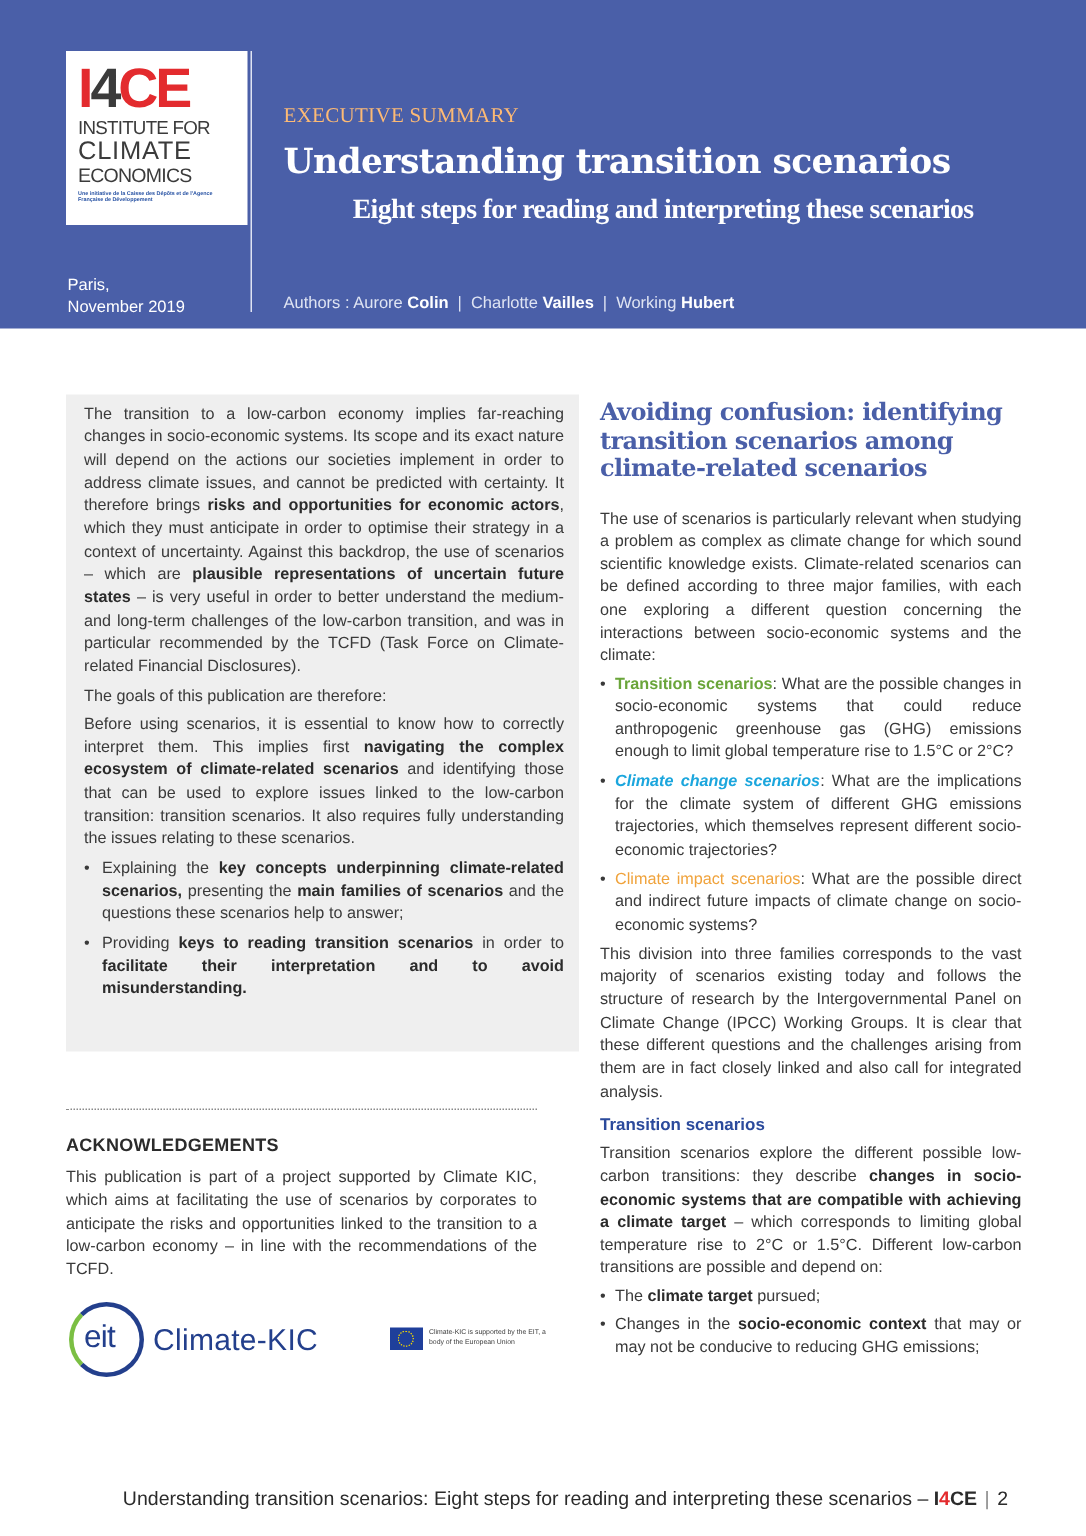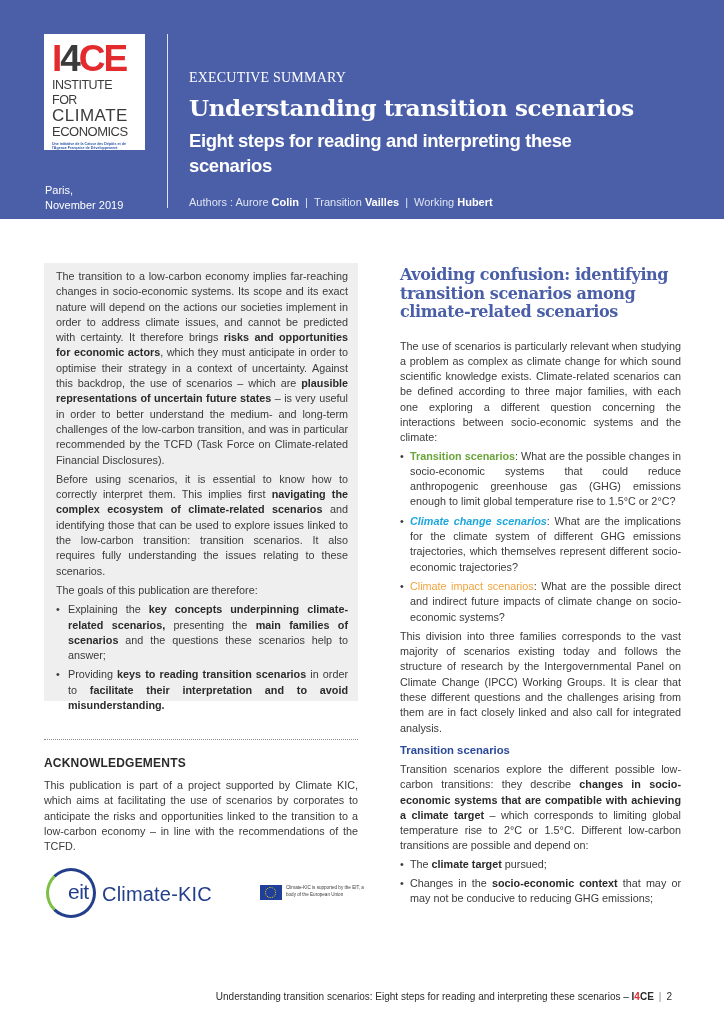--- a/index.html
+++ b/index.html
@@ -1,71 +1,71 @@
 <!DOCTYPE html>
 <html><head>
   <meta charset="utf-8">
   <style>
     * { margin: 0; padding: 0; box-sizing: border-box; }
     html, body { width: 724px; height: 1024px; background: #ffffff; overflow: hidden; }
     body { font-family: "Liberation Sans", sans-serif; color: #3a3a3a; position: relative; }
 
     
     .header { position: absolute; left: 0; top: 0; width: 724px; height: 219px; background: #4a5fa8; }
-    .logo-box { position: absolute; left: 44px; top: 34px; width: 101px; height: 116px; background: #ffffff; padding: 8px 7px 0 8px; }
+    .logo-box { position: absolute; left: 44px; top: 34px; width: 121px; height: 116px; background: #ffffff; padding: 8px 7px 0 8px; }
     .logo-mark { font-family: "Liberation Sans", sans-serif; font-size: 37px; font-weight: bold; letter-spacing: -2px; line-height: 34px; color: #e32b2e; }
     .logo-mark .four { color: #3b3b3b; }
     .logo-line { font-family: "Liberation Sans", sans-serif; color: #3b3b3b; line-height: 15px; letter-spacing: -0.5px; }
     .logo-line.l1 { font-size: 12.5px; margin-top: 2px; }
     .logo-line.l2 { font-size: 17px; letter-spacing: 0.5px; line-height: 16px; }
     .logo-line.l3 { font-size: 13px; line-height: 16px; }
     .logo-tag { font-size: 3.6px; line-height: 4.4px; color: #2b55a5; font-weight: bold; margin-top: 2px; }
     .place-date { position: absolute; left: 45px; top: 183px; color: #ffffff; font-size: 11px; line-height: 15px; }
     .vdivider { position: absolute; left: 167px; top: 34px; width: 1px; height: 174px; background: #dfe4f3; }
-    .kicker { position: absolute; left: 189px; top: 70px; color: #ffffff; font-family: "Liberation Serif", serif; font-size: 14px; letter-spacing: 0.2px; text-align: right; }
+    .kicker { position: absolute; left: 189px; top: 70px; color: #fdba74; font-family: "Liberation Serif", serif; font-size: 14px; letter-spacing: 0.2px; text-align: right; }
     .title { position: absolute; left: 189px; top: 94px; color: #ffffff; font-family: "DejaVu Serif", serif; font-size: 23px; font-weight: bold; letter-spacing: -0.4px; white-space: nowrap; }
-    .subtitle { position: absolute; left: 189px; top: 128px; width: 460px; color: #ffffff; font-family: Liberation Sans, sans-serif; font-size: 18.5px; line-height: 25px; letter-spacing: -0.4px; }
+    .subtitle { position: absolute; left: 189px; top: 128px; width: 460px; color: #ffffff; font-family: Liberation Serif, serif; font-size: 18.5px; line-height: 25px; letter-spacing: -0.4px; text-align: right; }
     .authors { position: absolute; left: 189px; top: 196px; color: #dfe4f3; font-size: 11px; white-space: nowrap; }
     .authors b { color: #ffffff; font-weight: bold; }
     .authors .sep { margin: 0 6px; color: #dfe4f3; }
 
     
-    .summary-box { position: absolute; left: 44px; top: 263px; width: 314px; height: 438px; background: #efefef; padding: 6px 10px 0 12px; }
+    .summary-box { position: absolute; left: 44px; top: 263px; width: 342px; height: 438px; background: #efefef; padding: 6px 10px 0 12px; }
     .summary-box p { font-size: 10.8px; line-height: 15.3px; text-align: justify; color: #3a3a3a; margin-bottom: 4px; }
     .summary-box b { color: #2b2b2b; }
     .summary-box ul { list-style: none; }
     .summary-box li { font-size: 10.8px; line-height: 15.3px; text-align: justify; padding-left: 12px; position: relative; margin-bottom: 4px; }
     .bullet { position: absolute; left: 0; top: 0; }
 
     .dotted { position: absolute; left: 44px; top: 739px; width: 314px; border-top: 1px dotted #8a8a8a; }
     .ack-title { position: absolute; left: 44px; top: 756px; font-size: 12px; font-weight: bold; color: #2b2b2b; letter-spacing: 0.2px; }
     .ack-text { position: absolute; left: 44px; top: 778px; width: 314px; font-size: 10.8px; line-height: 15.3px; text-align: justify; color: #3a3a3a; }
 
     .eit-logo { position: absolute; left: 44px; top: 866px; width: 170px; height: 56px; }
     .eit-ring { position: absolute; left: 2px; top: 2px; width: 50px; height: 50px; border-radius: 50%; border: 3px solid #233f8c; border-left-color: #7bbf43; border-top-color: #233f8c; }
-    .eit-text { position: absolute; left: 12px; top: 14px; font-size: 21px; color: #233f8c; letter-spacing: -0.5px; margin-left: 12px; }
+    .eit-text { position: absolute; left: 12px; top: 14px; font-size: 21px; color: #233f8c; letter-spacing: -0.5px; }
     .kic-text { position: absolute; left: 58px; top: 17px; font-size: 20px; color: #233f8c; letter-spacing: 0.2px; }
     .eu-flag { position: absolute; left: 260px; top: 885px; width: 22px; height: 15px; background: #1f3f9b; }
     .eu-stars { position: absolute; left: 5px; top: 2px; width: 11px; height: 11px; border-radius: 50%; border: 1px dotted #f2d500; }
     .eu-text { position: absolute; left: 286px; top: 885px; font-size: 4.6px; line-height: 6.5px; color: #3a3a3a; width: 80px; }
 
     
     .right { position: absolute; left: 400px; top: 266px; width: 281px; }
     .section-title { font-family: "DejaVu Serif", serif; color: #4a5fa8; font-size: 16px; line-height: 18.5px; letter-spacing: -0.4px; margin-bottom: 17px; }
     .sub-heading { color: #2b4a9c; font-weight: bold; font-size: 11.3px; line-height: 15px; margin-bottom: 5px; }
     .right p { font-size: 10.8px; line-height: 15.3px; text-align: justify; color: #3a3a3a; margin-bottom: 3px; }
     .right ul { list-style: none; margin-bottom: 2px; }
     .right li { font-size: 10.8px; line-height: 15.3px; text-align: justify; padding-left: 10px; position: relative; margin-bottom: 4px; }
     .right b { color: #2b2b2b; }
     .t-green { color: #6aa53a; font-weight: bold; }
     .t-cyan { color: #1ba6dd; font-weight: bold; font-style: italic; }
     .t-orange { color: #f0a33c; font-weight: normal; }
     .sub-heading.small { margin-top: 7px; margin-bottom: 4px; }
 
-    .footer { position: absolute; right: 52px; top: 991px; font-size: 10px; color: #2b2b2b; white-space: nowrap; margin-left: 16px; }
+    .footer { position: absolute; right: 52px; top: 991px; font-size: 13px; color: #2b2b2b; white-space: nowrap; margin-left: 16px; }
     .footer .brand { font-weight: bold; color: #2b2b2b; }
     .footer .brand .red { color: #e32b2e; }
     .footer .pipe { margin: 0 5px; color: #888; }
   </style>
 </head>
 <body>
 
 <div class="header">
   <div class="logo-box">
     <div class="logo-mark"><span>I</span><span class="four">4</span><span>CE</span></div>
@@ -77,28 +77,28 @@
   <div class="place-date">
     <div>Paris,</div>
     <div>November 2019</div>
   </div>
   <div class="vdivider"></div>
   <div class="kicker">EXECUTIVE SUMMARY</div>
   <h1 class="title">Understanding transition scenarios</h1>
   <h2 class="subtitle">Eight steps for reading and interpreting these scenarios</h2>
   <div class="authors">
     <span>Authors :</span>
-    <span><span>Aurore</span> <b>Colin</b></span><span class="sep">|</span><span><span>Transition</span> <b>Vailles</b></span><span class="sep">|</span><span><span>Working</span> <b>Hubert</b></span>
+    <span><span>Aurore</span> <b>Colin</b></span><span class="sep">|</span><span><span>Charlotte</span> <b>Vailles</b></span><span class="sep">|</span><span><span>Working</span> <b>Hubert</b></span>
   </div>
 </div>
 
 <div class="summary-box">
   <p><span>The transition to a low-carbon economy implies far-reaching changes in socio-economic systems. Its scope and its exact nature will depend on the actions our societies implement in order to address climate issues, and cannot be predicted with certainty. It therefore brings </span><b>risks and opportunities for economic actors</b><span>, which they must anticipate in order to optimise their strategy in a context of uncertainty. Against this backdrop, the use of scenarios – which are </span><b>plausible representations of uncertain future states</b><span> – is very useful in order to better understand the medium- and long-term challenges of the low-carbon transition, and was in particular recommended by the TCFD (Task Force on Climate-related Financial Disclosures).</span></p>
+  <p>The goals of this publication are therefore:</p>
   <p><span>Before using scenarios, it is essential to know how to correctly interpret them. This implies first </span><b>navigating the complex ecosystem of climate-related scenarios</b><span> and identifying those that can be used to explore issues linked to the low-carbon transition: transition scenarios. It also requires fully understanding the issues relating to these scenarios.</span></p>
-  <p>The goals of this publication are therefore:</p>
   <ul>
     <li><span class="bullet">•</span><span>Explaining the </span><b>key concepts underpinning climate-related scenarios,</b><span> presenting the </span><b>main families of scenarios</b><span> and the questions these scenarios help to answer;</span></li>
     <li><span class="bullet">•</span><span>Providing </span><b>keys to reading transition scenarios</b><span> in order to </span><b>facilitate their interpretation and to avoid misunderstanding.</b><span></span></li>
   </ul>
 </div>
 
 <div class="dotted"></div>
 <h3 class="ack-title">ACKNOWLEDGEMENTS</h3>
 <p class="ack-text">This publication is part of a project supported by Climate KIC, which aims at facilitating the use of scenarios by corporates to anticipate the risks and opportunities linked to the transition to a low-carbon economy – in line with the recommendations of the TCFD.</p>
 

